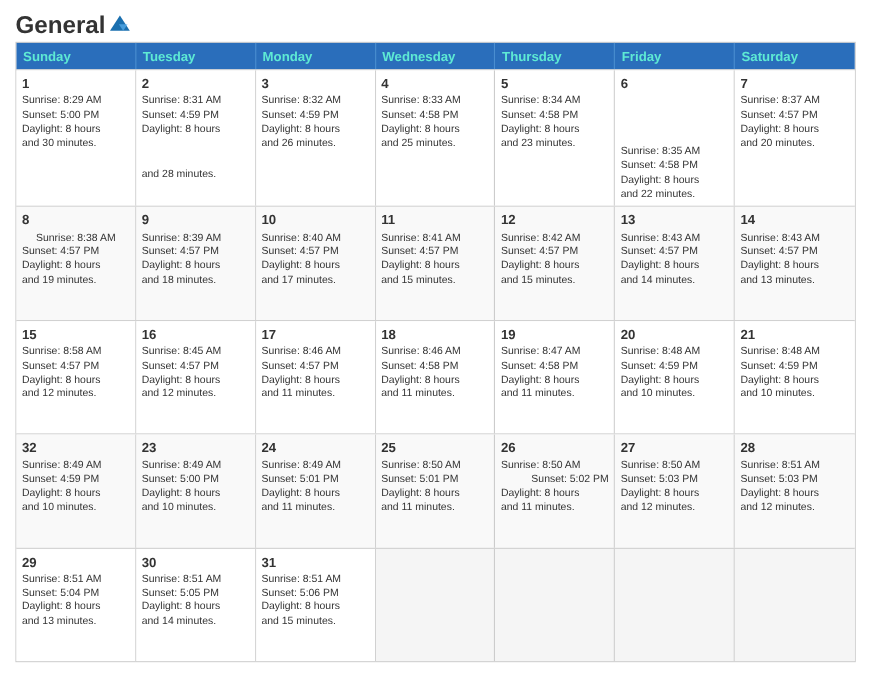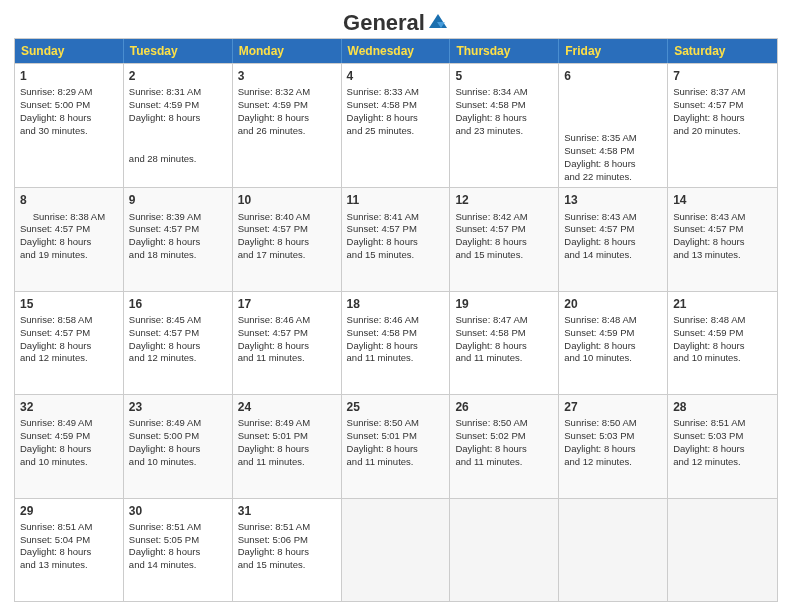--- a/index.html
+++ b/index.html
@@ -12,21 +12,21 @@
     }
     .page {
       width: 792px;
       height: 612px;
       padding: 10px 14px 10px 14px;
       display: flex;
       flex-direction: column;
     }
     .header {
       display: flex;
-      justify-content: center;
+      justify-content: flex-start;
       align-items: flex-start;
       margin-bottom: 8px;
     }
     .logo {
       display: flex;
       flex-direction: column;
       align-items: flex-start;
     }
     .title-block {
       text-align: right;
@@ -46,21 +46,21 @@
       display: flex;
       flex-direction: column;
       border: 1px solid #ccc;
     }
     .cal-header {
       display: grid;
       grid-template-columns: repeat(7, 1fr);
       background: #2a6ebb;
     }
     .cal-header-cell {
-      color: #fde047;
+      color: #5eead4;
       font-size: 12px;
       font-weight: bold;
       padding: 5px 6px;
       border-right: 1px solid #4a8ed0;
     }
     .cal-header-cell:last-child { border-right: none; }
     .cal-body {
       flex: 1;
       display: flex;
       flex-direction: column;
@@ -300,21 +300,21 @@
           <div class="cal-cell alt">
             <span class="day-num">25</span>
             <span style="display: block;">Sunrise: 8:50 AM</span>
             <span style="display: block;">Sunset: 5:01 PM</span>
             <span style="display: block;">Daylight: 8 hours</span>
             <span style="display: block;">and 11 minutes.</span>
           </div>
           <div class="cal-cell alt">
             <span class="day-num">26</span>
             <span style="display: block;">Sunrise: 8:50 AM</span>
-            <span style="display: block;">Sunset: 5:02 PM</span>
+            <span style="display: block; text-align: right;">Sunset: 5:02 PM</span>
             <span style="display: block;">Daylight: 8 hours</span>
             <span style="display: block;">and 11 minutes.</span>
           </div>
           <div class="cal-cell alt">
             <span class="day-num">27</span>
             <span style="display: block;">Sunrise: 8:50 AM</span>
             <span style="display: block;">Sunset: 5:03 PM</span>
             <span style="display: block;">Daylight: 8 hours</span>
             <span style="display: block;">and 12 minutes.</span>
           </div>

